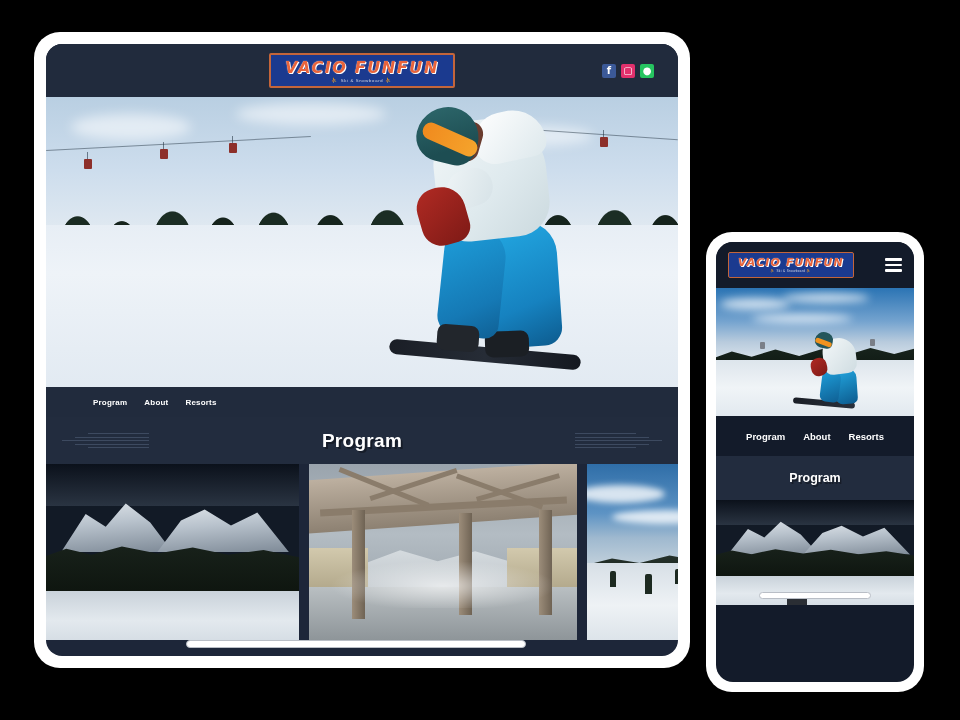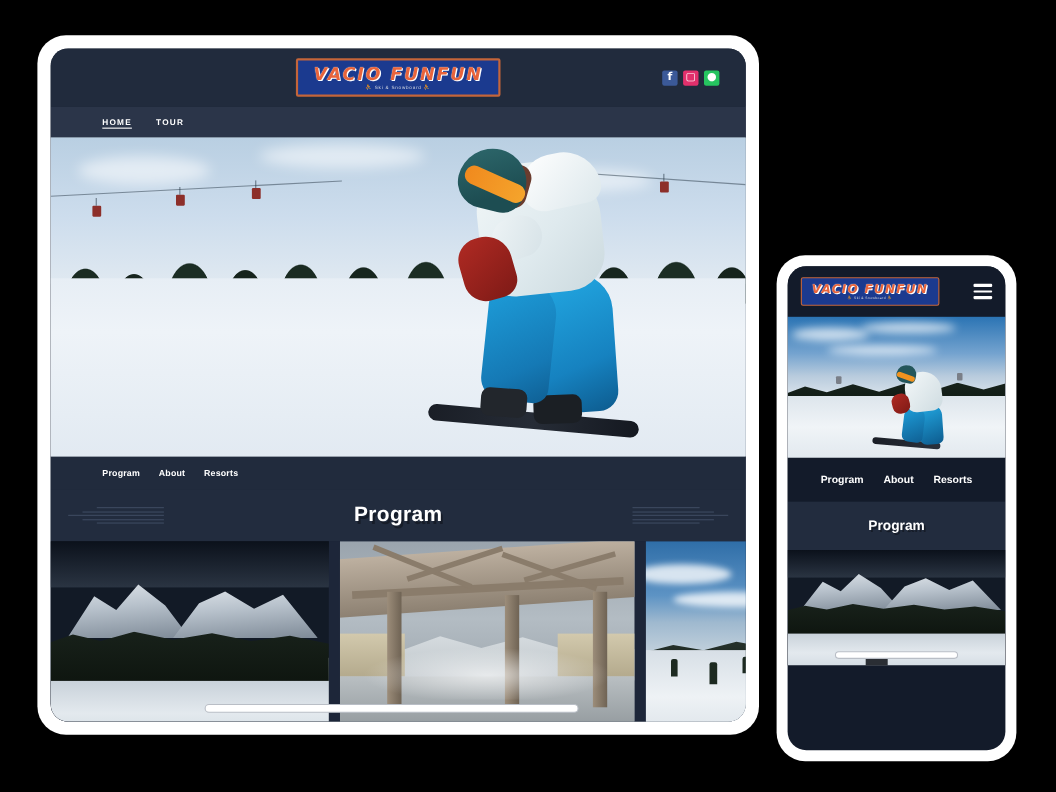--- a/index.html
+++ b/index.html
@@ -471,24 +471,20 @@
           <span class="sled">⛹</span>
         </div>
       </div>
       <div class="social-row">
         <a class="social-icon si-fb">f</a>
         <a class="social-icon si-ig">▢</a>
         <a class="social-icon si-line">●</a>
       </div>
     </div>
 
-    <div class="main-nav">
-      <a class="active">HOME</a>
-      <a>TOUR</a>
-    </div>
 
     <div class="hero">
       <div class="hero-sky"></div>
       <div class="hero-cloud" style="left:4%;top:6%;width:120px;height:26px;"></div>
       <div class="hero-cloud" style="left:30%;top:2%;width:150px;height:22px;"></div>
       <div class="hero-cloud" style="left:66%;top:10%;width:130px;height:20px;"></div>
       <div class="hero-trees"></div>
       <div class="lift-cable" style="left:0;top:46px;width:42%;transform:rotate(-3deg);"></div>
       <div class="lift-cable" style="right:0;top:34px;width:38%;transform:rotate(4deg);"></div>
       <div class="lift-chair" style="left:6%;top:62px;"></div>

